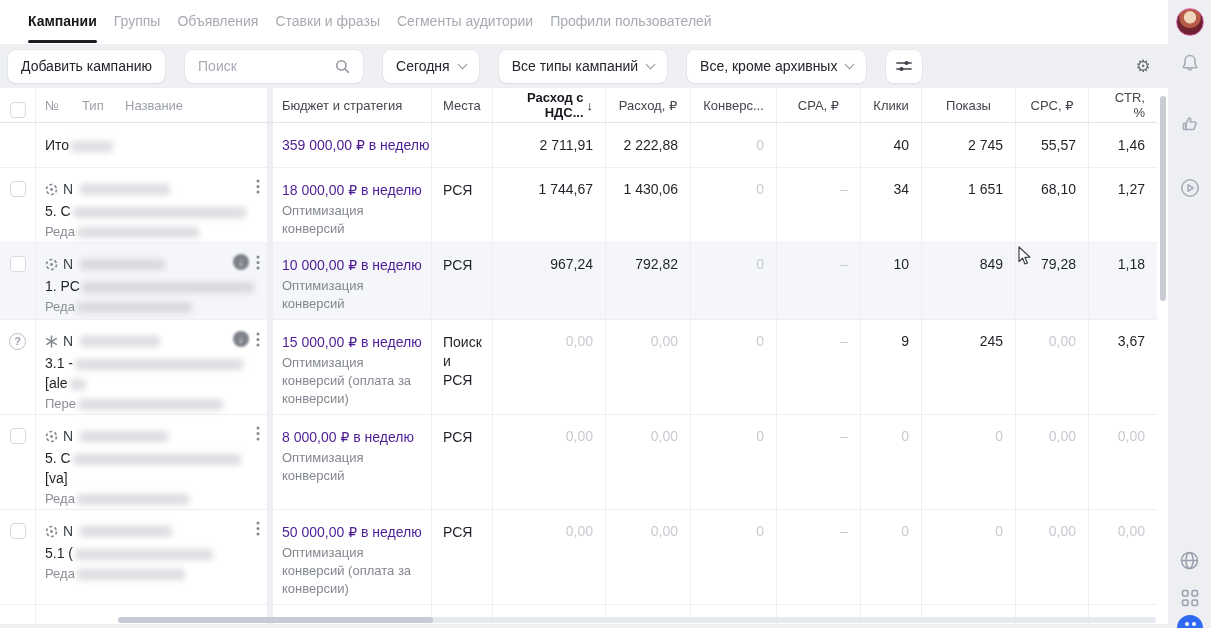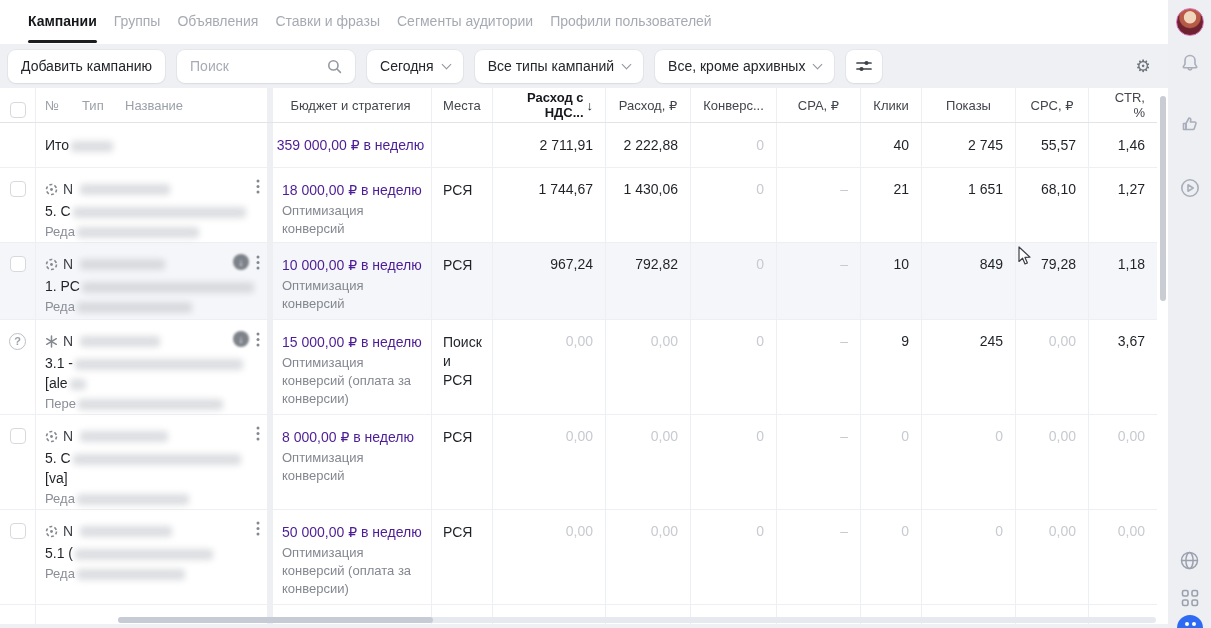--- a/index.html
+++ b/index.html
@@ -6,35 +6,35 @@
   html,body { width:1211px; height:628px; overflow:hidden; }
   body { font-family:"Liberation Sans","DejaVu Sans",sans-serif; background:#ffffff; color:#1f2227; position:relative; }
 
   
   .tabsrow { height:44px; background:#fff; display:flex; align-items:flex-end; padding-left:28px; gap:17px; width:1168px; }
   .tab { font-size:14px; color:#a6aab2; height:44px; line-height:42px; position:relative; white-space:nowrap; cursor:pointer; }
   .tab.active { color:#15171b; font-weight:700; }
   .tab.active::after { content:''; position:absolute; left:0; right:0; bottom:1px; height:3px; background:#1b1d21; border-radius:3px; }
 
   
-  .toolbar { height:44px; width:1168px; background:#eef0f3; display:flex; align-items:center; padding:0 10px 0 8px; gap:12px; }
+  .toolbar { height:44px; width:1168px; background:#eef0f3; display:flex; align-items:center; padding:0 10px 0 8px; gap:20px; }
   .pill { height:33px; background:#fff; border-radius:8px; display:flex; align-items:center; padding:0 13px; font-size:14px; color:#23252b; box-shadow:0 0 0 1px rgba(30,40,60,0.04), 0 1px 2px rgba(30,40,60,0.06); white-space:nowrap; cursor:pointer; }
   .pill.search { width:178px; color:#a7abb3; justify-content:space-between; cursor:text; }
   .chev { width:7px; height:7px; border-right:1.6px solid #8f939b; border-bottom:1.6px solid #8f939b; transform:rotate(45deg); margin:-4px 0 0 9px; flex:0 0 auto; }
   .iconbtn { width:36px; justify-content:center; padding:0; }
   .gearwrap { margin-left:auto; margin-right:2px; width:26px; height:26px; display:flex; align-items:center; justify-content:center; cursor:pointer; }
 
   
   .table { position:relative; width:1157px; background:#fff; }
   .thead { display:flex; height:35px; border-bottom:1px solid #e2e4e8; font-size:13px; color:#43464d; }
   .cell { border-right:1px solid #edeff2; height:100%; padding:0 12px; position:relative; }
   .c-check { width:36px; padding:0; display:flex; justify-content:center; }
   .c-name  { width:232px; padding-left:9px; }
   .c-div   { width:5px; padding:0; border-right:none; background:#edeff2; }
-  .c-budget{ width:159px; padding-left:9px;justify-content:center; }
+  .c-budget{ width:159px; padding-left:9px; }
   .c-places{ width:61px; padding-left:11px; }
   .c-m0{width:113px;} .c-m1{width:85px;} .c-m2{width:86px;} .c-m3{width:84px;}
   .c-m4{width:61px;}  .c-m5{width:94px;} .c-m6{width:73px;} .c-m7{width:68px; border-right:none;}
   .num { text-align:right; }
   .thead .cell { display:flex; align-items:center; }
   .thead .num { justify-content:center; }
   .thead .c-name { gap:0; }
   .h-num { width:37px; color:#9ba0a8; } .h-typ { width:43px; color:#9ba0a8; } .h-nam { color:#9ba0a8; }
   .h-sorted { color:#16181d; font-weight:700; }
   .sortarrow { margin-left:3px; color:#16181d; font-weight:400; }
@@ -257,21 +257,21 @@
           <div class="cell num c-m1">
             <div class="metric">1 430,06</div>
           </div>
           <div class="cell num c-m2">
             <div class="metric muted">0</div>
           </div>
           <div class="cell num c-m3">
             <div class="metric muted">–</div>
           </div>
           <div class="cell num c-m4">
-            <div class="metric">21</div>
+            <div class="metric">34</div>
           </div>
           <div class="cell num c-m5">
             <div class="metric">1 651</div>
           </div>
           <div class="cell num c-m6">
             <div class="metric">68,10</div>
           </div>
           <div class="cell num c-m7">
             <div class="metric">1,27</div>
           </div>

